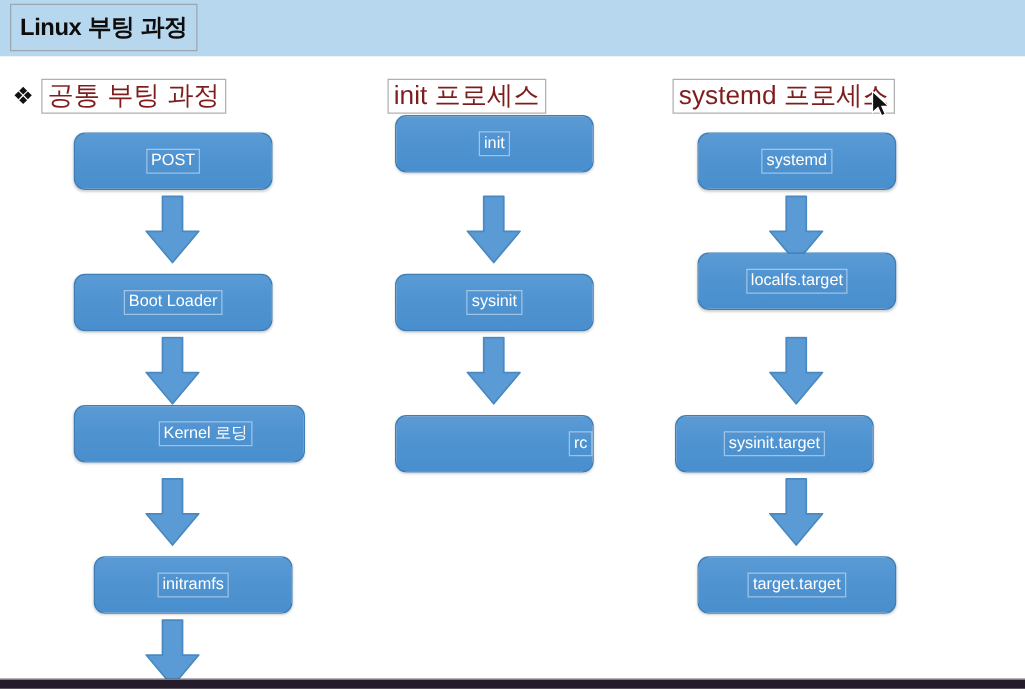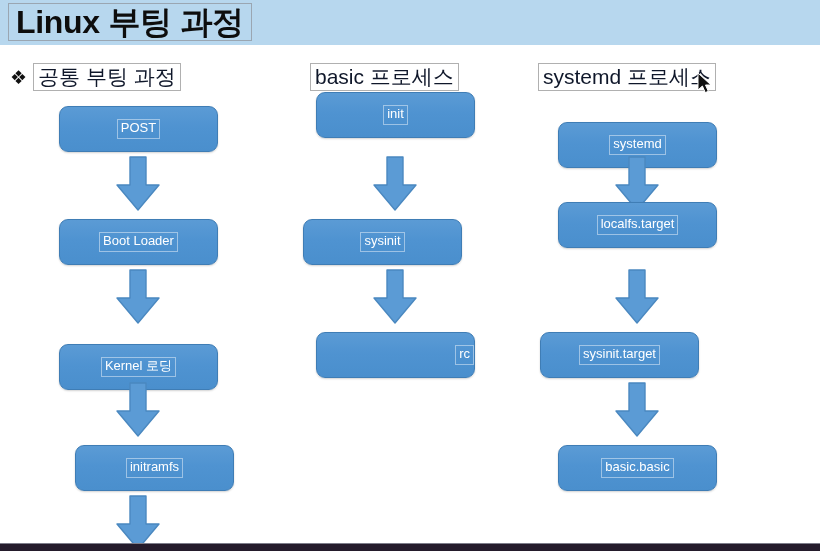--- a/index.html
+++ b/index.html
@@ -35,21 +35,21 @@
   .slide-title {
     position: absolute;
     left: 8px;
     top: 3px;
     height: 36px;
     padding: 0 7px;
     display: flex;
     align-items: center;
     border: 1px solid #9aa6b2;
     background: transparent;
-    font-size: 32px;
+    font-size: 19px;
     font-weight: bold;
     color: #0d0d0d;
     letter-spacing: -0.3px;
     white-space: nowrap;
     line-height: 1;
   }
 
   
   .col-heading {
     position: absolute;
@@ -63,21 +63,21 @@
     font-size: 19px;
     color: #111111;
     margin-right: 6px;
     line-height: 1;
   }
   .col-heading .heading-text {
     border: 1px solid #b0b0b0;
     background: #ffffff;
     padding: 1px 4px 2px 4px;
     font-size: 21px;
-    color: #0f172a;
+    color: #7f1d1d;
     line-height: 1.12;
   }
   #heading-common { left: 10px;  top: 62px; }
   #heading-init   { left: 310px; top: 62px; }
   #heading-systemd{ left: 538px; top: 62px; }
 
   
   .flow-box {
     position: absolute;
     height: 44px;
@@ -134,21 +134,21 @@
 
   <div class="header-band"></div>
   <div class="slide-title">Linux 부팅 과정</div>
 
   <div class="col-heading" id="heading-common">
     <span class="bullet">❖</span>
     <span class="heading-text">공통 부팅 과정</span>
   </div>
 
   <div class="col-heading" id="heading-init">
-    <span class="heading-text">basic 프로세스</span>
+    <span class="heading-text">init 프로세스</span>
   </div>
 
   <div class="col-heading" id="heading-systemd">
     <span class="heading-text">systemd 프로세스</span>
   </div>
 
   <div id="flow-layer">
       <div class="flow-box" style="left: 59px; top: 106px; width: 157px;">
         <span class="box-label">POST</span>
       </div>
@@ -158,21 +158,21 @@
         </svg>
       </div>
       <div class="flow-box" style="left: 59px; top: 219px; width: 157px; text-align: right;">
         <span class="box-label">Boot Loader</span>
       </div>
       <div class="arrow" style="left: 114.5px; top: 269px;">
         <svg viewBox="0 0 46 56" xmlns="http://www.w3.org/2000/svg">
           <path d="M15,1 L31,1 L31,29 L44,29 L23,54 L2,29 L15,29 Z" fill="#5b9bd5" stroke="#4a88c0" stroke-width="1.4" stroke-linejoin="round"></path>
         </svg>
       </div>
-      <div class="flow-box" style="left: 59px; top: 344px; width: 157px;">
+      <div class="flow-box" style="left: 59px; top: 324px; width: 157px; padding-left: 26px;">
         <span class="box-label">Kernel 로딩</span>
       </div>
       <div class="arrow" style="left: 114.5px; top: 382px;">
         <svg viewBox="0 0 46 56" xmlns="http://www.w3.org/2000/svg">
           <path d="M15,1 L31,1 L31,29 L44,29 L23,54 L2,29 L15,29 Z" fill="#5b9bd5" stroke="#4a88c0" stroke-width="1.4" stroke-linejoin="round"></path>
         </svg>
       </div>
       <div class="flow-box" style="left: 59px; top: 445px; width: 157px; margin-left: 16px;">
         <span class="box-label">initramfs</span>
       </div>
@@ -182,32 +182,32 @@
         </svg>
       </div>
       <div class="flow-box" style="left: 316px; top: 92px; width: 157px;">
         <span class="box-label">init</span>
       </div>
       <div class="arrow" style="left: 371.5px; top: 156px;">
         <svg viewBox="0 0 46 56" xmlns="http://www.w3.org/2000/svg">
           <path d="M15,1 L31,1 L31,29 L44,29 L23,54 L2,29 L15,29 Z" fill="#5b9bd5" stroke="#4a88c0" stroke-width="1.4" stroke-linejoin="round"></path>
         </svg>
       </div>
-      <div class="flow-box" style="left: 303px; top: 219px; width: 157px; align-items: center;">
+      <div class="flow-box" style="left: 316px; top: 219px; width: 157px; align-items: center;">
         <span class="box-label">sysinit</span>
       </div>
       <div class="arrow" style="left: 371.5px; top: 269px;">
         <svg viewBox="0 0 46 56" xmlns="http://www.w3.org/2000/svg">
           <path d="M15,1 L31,1 L31,29 L44,29 L23,54 L2,29 L15,29 Z" fill="#5b9bd5" stroke="#4a88c0" stroke-width="1.4" stroke-linejoin="round"></path>
         </svg>
       </div>
       <div class="flow-box" style="left: 316px; top: 332px; width: 157px; justify-content: flex-end;">
         <span class="box-label">rc</span>
       </div>
-      <div class="flow-box" style="left: 558px; top: 106px; width: 157px; margin-top: 16px;">
+      <div class="flow-box" style="left: 558px; top: 106px; width: 157px;">
         <span class="box-label">systemd</span>
       </div>
       <div class="arrow" style="left: 613.5px; top: 156px;">
         <svg viewBox="0 0 46 56" xmlns="http://www.w3.org/2000/svg">
           <path d="M15,1 L31,1 L31,29 L44,29 L23,54 L2,29 L15,29 Z" fill="#5b9bd5" stroke="#4a88c0" stroke-width="1.4" stroke-linejoin="round"></path>
         </svg>
       </div>
       <div class="flow-box" style="left: 558px; top: 202px; width: 157px;">
         <span class="box-label">localfs.target</span>
       </div>
@@ -218,21 +218,21 @@
       </div>
       <div class="flow-box" style="left: 540px; top: 332px; width: 157px; align-items: center;">
         <span class="box-label">sysinit.target</span>
       </div>
       <div class="arrow" style="left: 613.5px; top: 382px;">
         <svg viewBox="0 0 46 56" xmlns="http://www.w3.org/2000/svg">
           <path d="M15,1 L31,1 L31,29 L44,29 L23,54 L2,29 L15,29 Z" fill="#5b9bd5" stroke="#4a88c0" stroke-width="1.4" stroke-linejoin="round"></path>
         </svg>
       </div>
       <div class="flow-box" style="left: 558px; top: 445px; width: 157px;">
-        <span class="box-label">basic.basic</span>
+        <span class="box-label">target.target</span>
       </div>
     </div>
 
   <div class="bottom-bar"></div>
 
   <div class="cursor" style="left: 697px; top: 72px;">
     <svg viewBox="0 0 18 24" xmlns="http://www.w3.org/2000/svg">
       <path d="M1,1 L1,18 L5.4,14 L8.3,20.6 L11.3,19.3 L8.5,13 L14,13 Z" fill="#111111" stroke="#ffffff" stroke-width="1"></path>
     </svg>
   </div>

